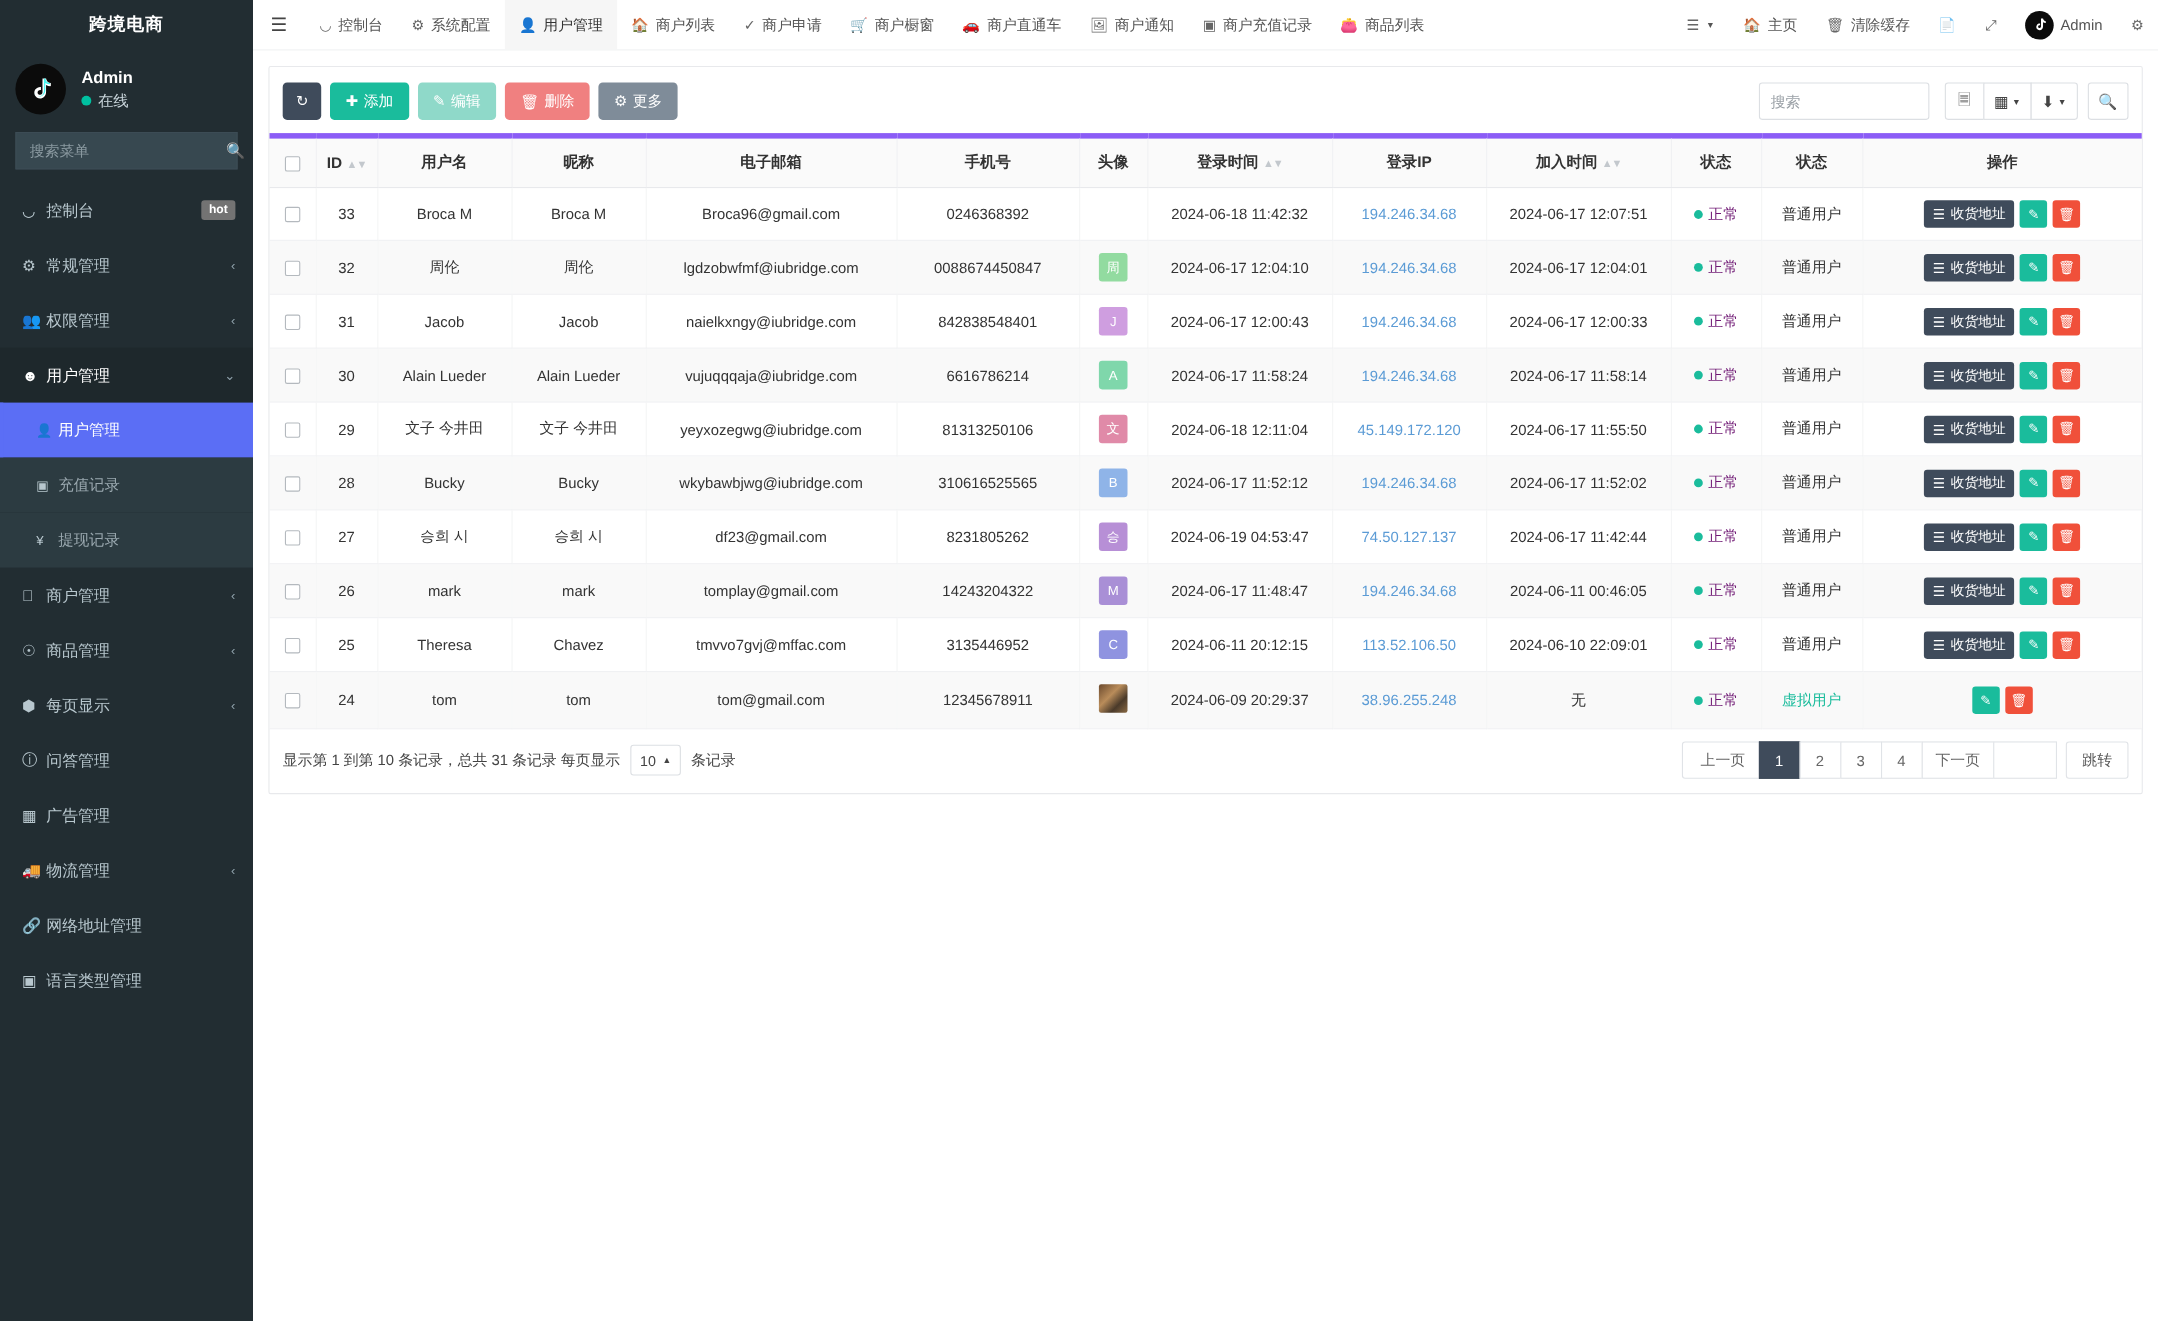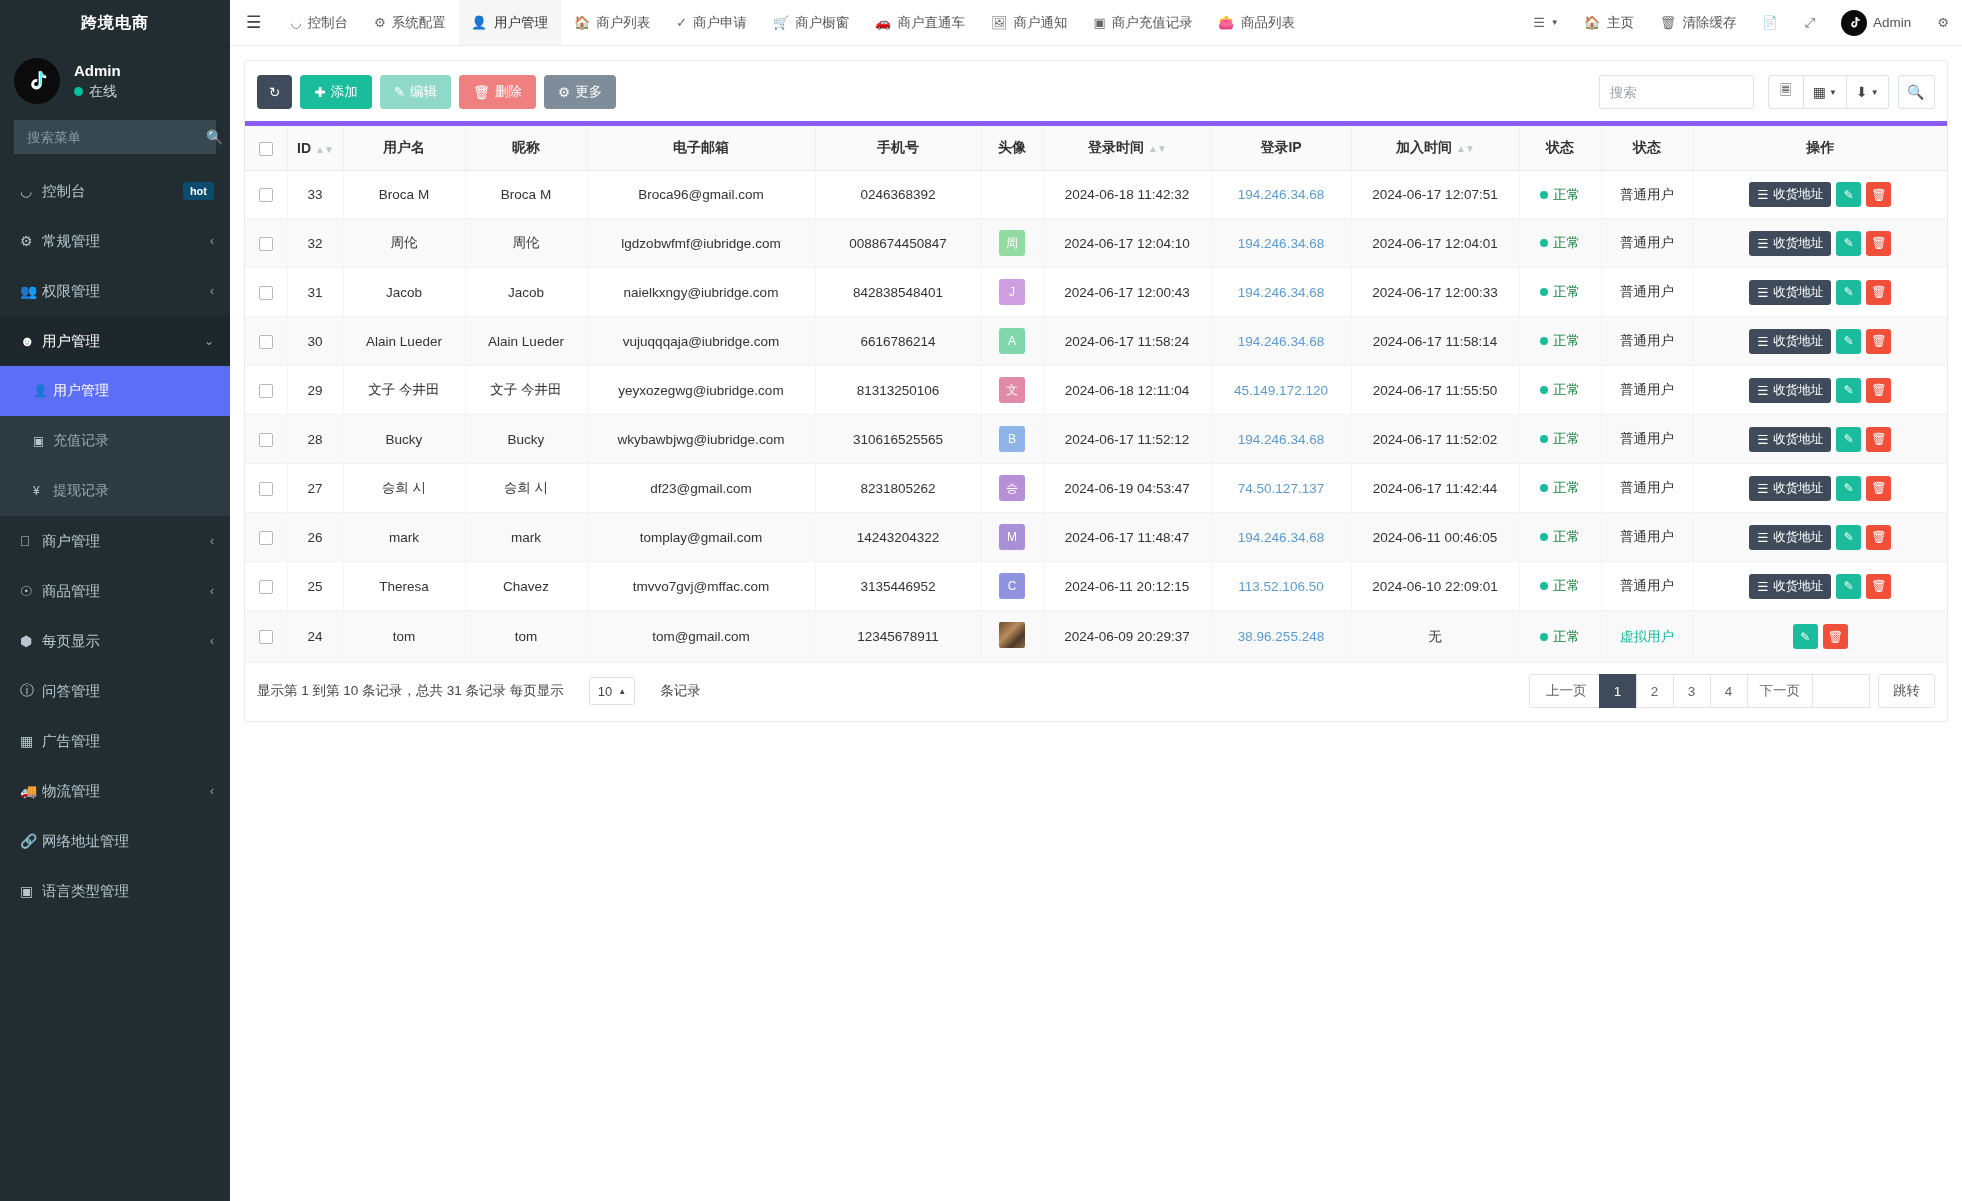--- a/index.html
+++ b/index.html
@@ -58,21 +58,21 @@
   .nav-item .chev { font-size: 12px; color: #8fa1ab; }
   .nav-item.sub { background: #2c3b41; padding-left: 30px; font-size: 14px; color: #9aa8af; }
   .nav-item.sub .nicon { width: 20px; flex: 0 0 20px; font-size: 12px; }
   .nav-item.active-parent { background: #1e282c; color: #ffffff; border-left-color: transparent; }
   .nav-item.active-parent .nicon { color: #ffffff; }
   .nav-item.active {
     background: #5b6ef5; color: #ffffff; border-left-color: #5b6ef5;
   }
   .nav-item.active .nicon { color: #ffffff; }
   .badge-hot {
-    background: #0c4a6e; color: #fff; font-size: 11px; font-weight: bold;
+    background: #737373; color: #fff; font-size: 11px; font-weight: bold;
     padding: 2px 7px; border-radius: 3px; line-height: 1.3;
   }
 
   
   .main { flex: 1; height: 1201px; background: #ffffff; display: flex; flex-direction: column; }
 
   .topbar {
     height: 46px; background: #ffffff; border-bottom: 1px solid #eceef0;
     display: flex; align-items: stretch; font-size: 13.5px; color: #444;
     flex: 0 0 46px;
@@ -153,21 +153,21 @@
   }
   .ip-link { color: #5b9bd5; }
   .ava-sq {
     width: 26px; height: 26px; border-radius: 3px; display: inline-flex;
     align-items: center; justify-content: center; color: #fff; font-size: 12px;
   }
   .ava-img {
     width: 26px; height: 26px; border-radius: 2px; display: inline-block;
     background: linear-gradient(135deg,#6b4a2e 0%,#b98c5a 40%,#4a3a2a 70%,#8a6a44 100%);
   }
-  .st-ok { color: #15803d; font-size: 13.5px; white-space: nowrap; }
+  .st-ok { color: #701a75; font-size: 13.5px; white-space: nowrap; }
   .st-ok .d { display:inline-block; width:8px; height:8px; border-radius:50%; background:#1abc9c; margin-right:5px; vertical-align: middle;}
   .utype-normal { color: #333; }
   .utype-virtual { color: #1abc9c; }
   .act-wrap { display: flex; align-items: center; justify-content: center; gap: 5px; }
   .act-addr {
     background: #3f4b5b; color: #fff; font-size: 12.5px; height: 25px;
     padding: 0 8px; border-radius: 3px; display: inline-flex; align-items: center;
     gap: 5px; cursor: pointer;
   }
   .act-sm {
@@ -175,21 +175,21 @@
     align-items: center; justify-content: center; color: #fff; font-size: 12px; cursor: pointer;
   }
   .act-edit { background: #1abc9c; }
   .act-trash { background: #f0503a; }
 
   
   .tfoot {
     display: flex; align-items: center; padding: 11px 12px 13px 12px;
     font-size: 13.5px; color: #444;
   }
-  .foot-left { display: flex; align-items: center; gap: 20px; justify-content: flex-end; }
+  .foot-left { display: flex; align-items: center; gap: 4px; justify-content: flex-end; }
   .pagesize {
     border: 1px solid #dcdfe3; background: #fff; height: 28px; padding: 0 8px;
     display: inline-flex; align-items: center; gap: 6px; font-size: 13px;
     margin: 0 5px; border-radius: 3px; cursor: pointer;
   }
   .pager { margin-left: auto; display: flex; align-items: stretch; }
   .pg {
     min-width: 38px; height: 34px; border: 1px solid #e0e3e7; background: #fff;
     display: flex; align-items: center; justify-content: center; font-size: 13.5px;
     color: #666; margin-left: -1px; cursor: pointer; padding: 0 12px;

